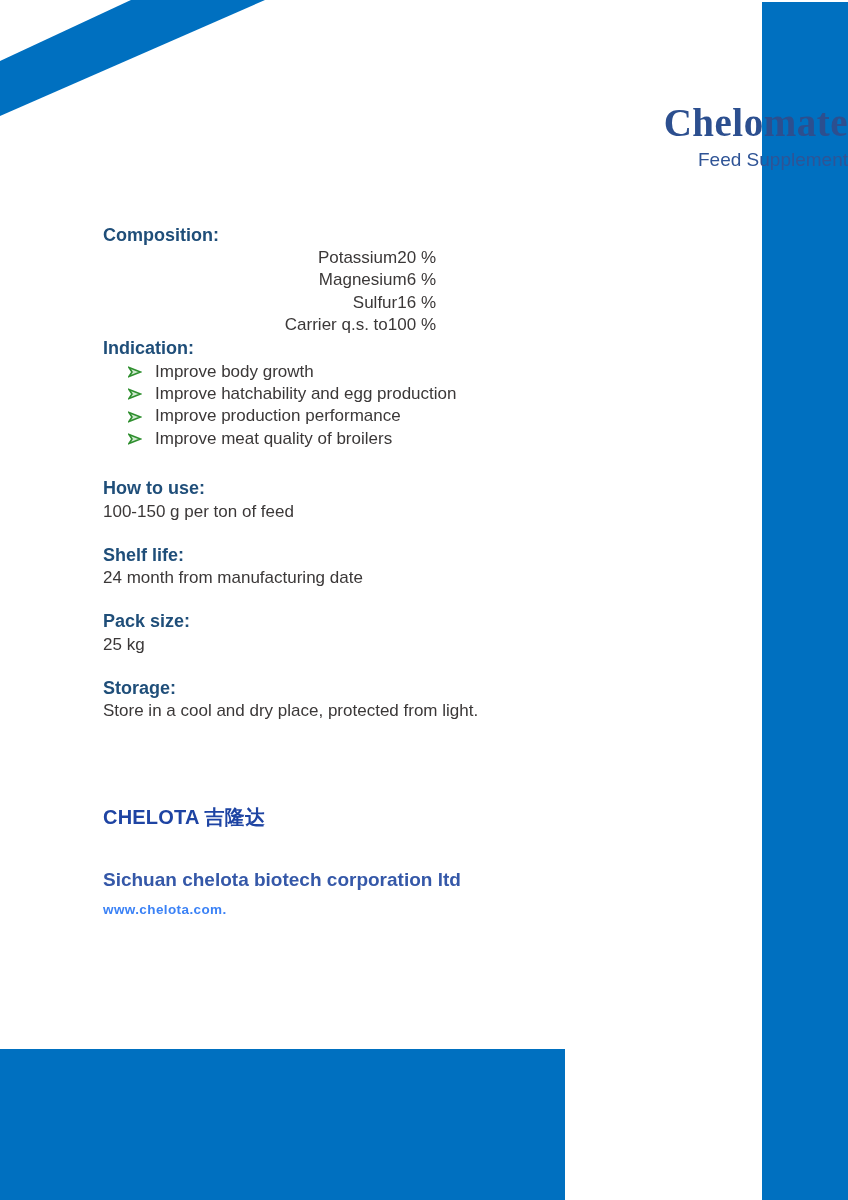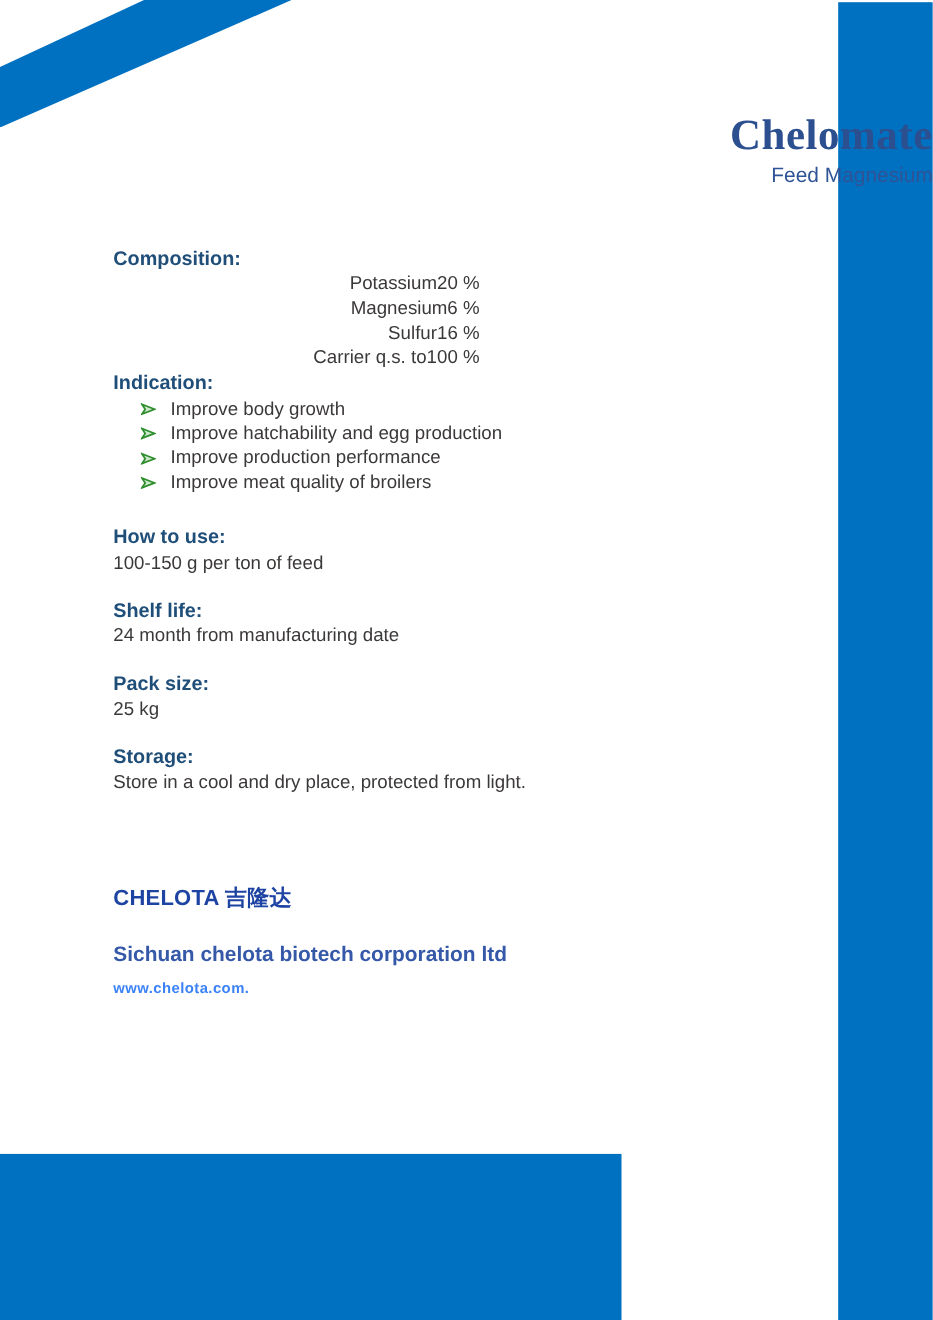--- a/index.html
+++ b/index.html
@@ -104,21 +104,21 @@
   
   .footer { margin-top: 83px; }
   .logo-line {
     font-size: 20px;
     line-height: 24px;
     font-weight: 800;
     color: #1e44a3;
     letter-spacing: 0.2px;
   }
   .company-name {
-    margin-top: 29px;
+    margin-top: 40px;
     font-size: 19px;
     line-height: 22px;
     font-weight: bold;
     color: #3558a8;
   }
   .address {
     margin-top: 5px;
     font-size: 13px;
     line-height: 19.5px;
     font-weight: 600;
@@ -134,21 +134,21 @@
 </style>
 </head>
 <body>
 
 <div class="corner-shape"></div>
 <div class="right-bar"></div>
 <div class="bottom-rect"></div>
 
 <div class="header">
   <div class="title">Chelomate</div>
-  <div class="subtitle">Feed Magnesium</div>
+  <div class="subtitle">Feed Supplement</div>
 </div>
 
 <div class="content">
 
   <div>
     <div class="sec-heading">Composition:</div>
     <div class="comp-table">
       <div class="comp-row">
         <span>Potassium</span>
         <span class="val">20 %</span>

